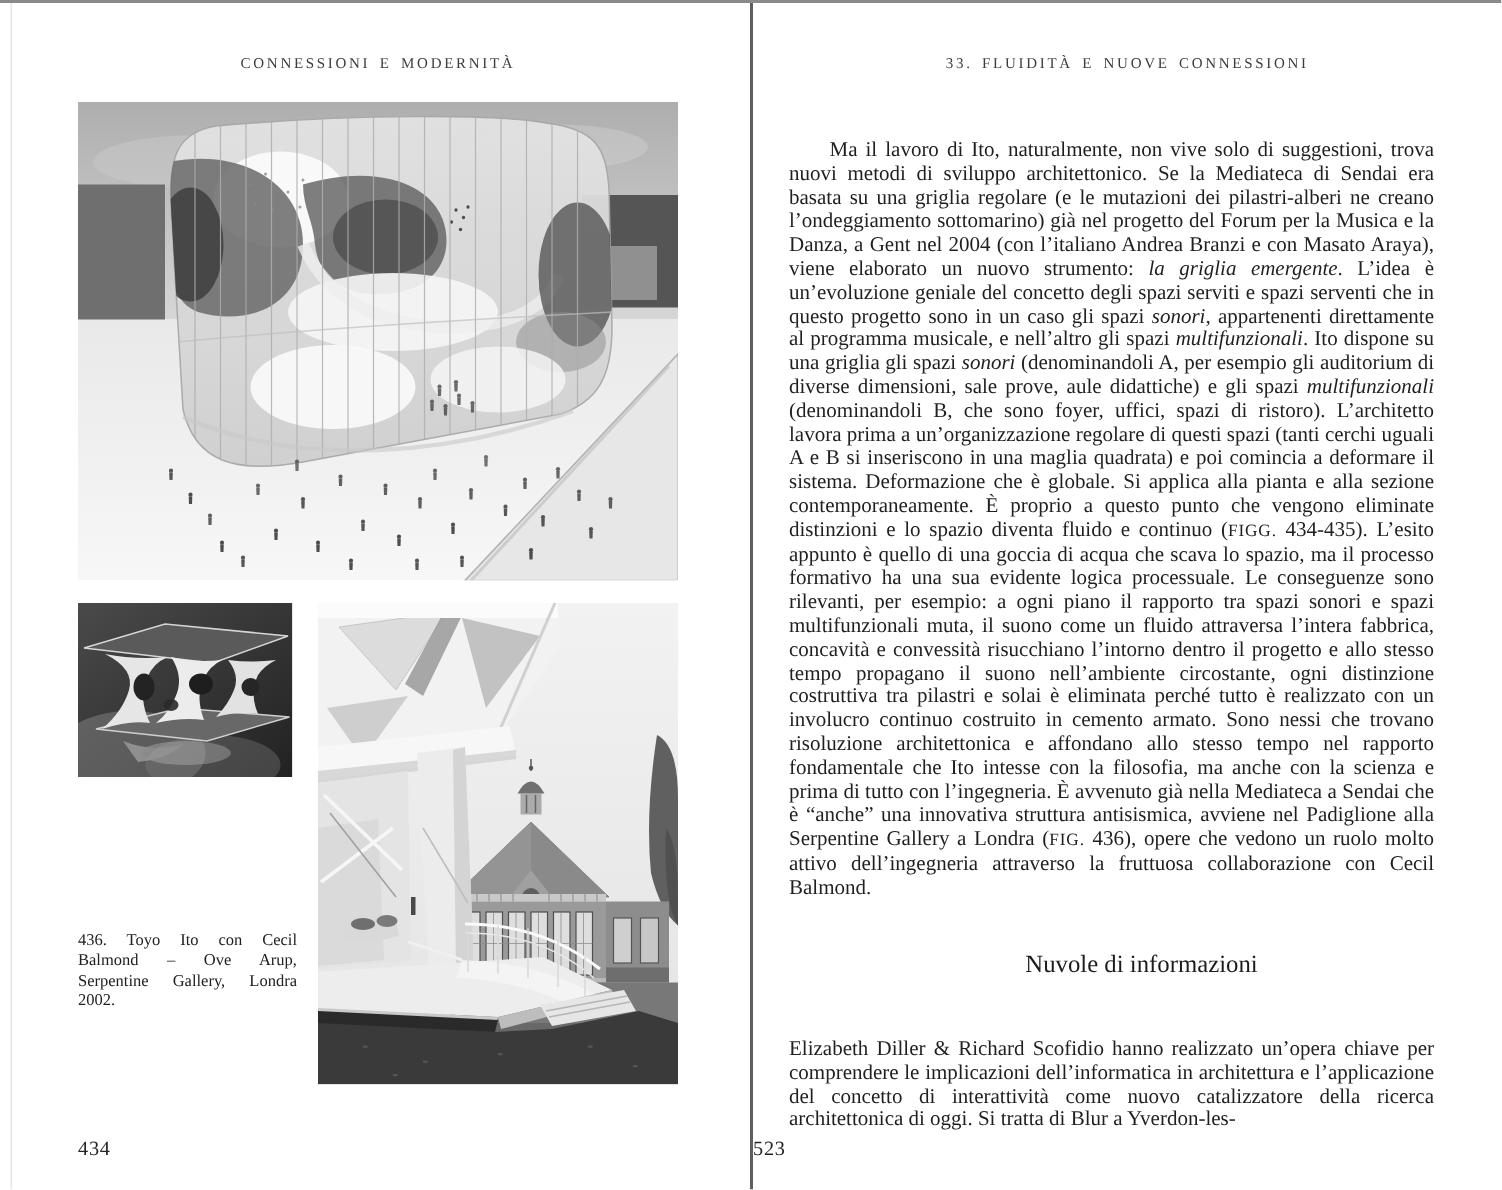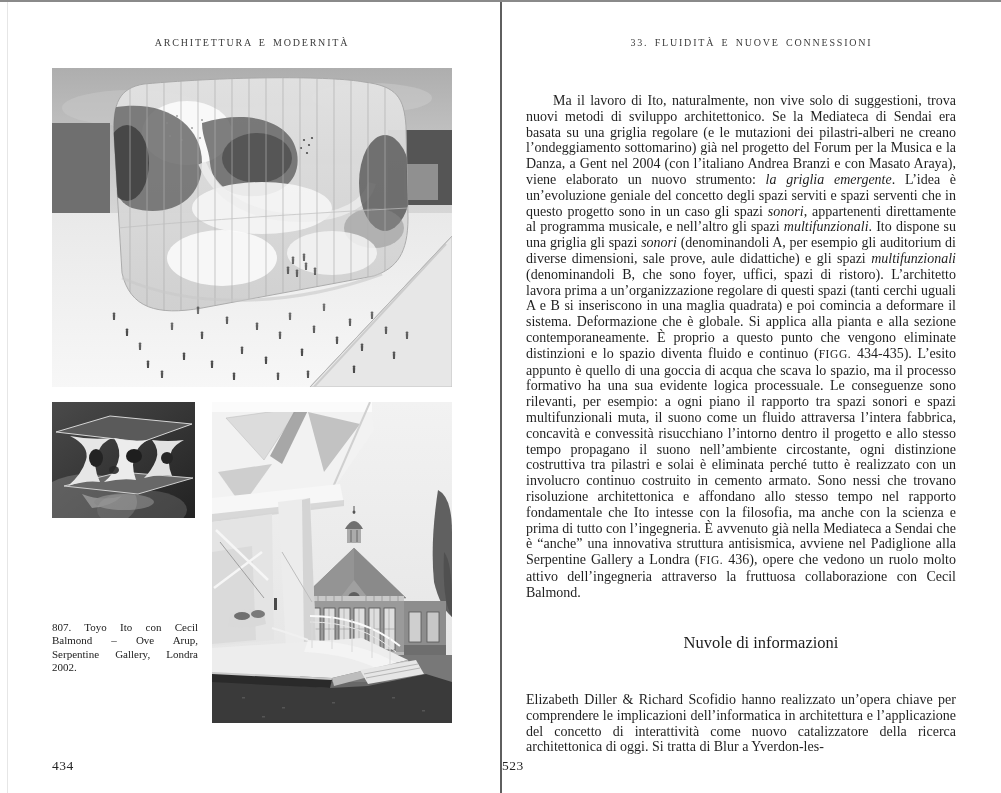--- a/index.html
+++ b/index.html
@@ -63,21 +63,21 @@
 </style>
 </head>
 <body>
 
 <div class="edge-top"></div>
 <div class="edge-left"></div>
 <div class="gutter"></div>
 
 <section class="page page-left">
 
-  <div class="running-head lp">ARCHITETTURA E MODERNITÀ</div>
+  <div class="running-head lp">CONNESSIONI E MODERNITÀ</div>
 
   <figure class="fig-forum">
     <svg viewBox="0 0 400 319" preserveAspectRatio="none">
       <defs>
         <linearGradient id="skyA" x1="0" y1="0" x2="0" y2="1">
           <stop offset="0" stop-color="#aeaeae"></stop>
             <stop offset="1" stop-color="#d6d6d6"></stop>
         </linearGradient>
         <linearGradient id="grdA" x1="0" y1="0" x2="0" y2="1">
           <stop offset="0" stop-color="#e9e9e9"></stop>
@@ -355,21 +355,21 @@
           <rect x="120" y="300" width="3" height="1.5"></rect>
             <rect x="180" y="295" width="3" height="1.5"></rect>
           <rect x="210" y="308" width="3" height="1.5"></rect>
             <rect x="50" y="314" width="3" height="1.5"></rect>
         </g>
       </g>
     </svg>
   </figure>
 
   <div class="captions">
-    <p>807. Toyo Ito con Cecil Balmond – Ove Arup, Serpentine Gallery, Londra 2002.</p>
+    <p>436. Toyo Ito con Cecil Balmond – Ove Arup, Serpentine Gallery, Londra 2002.</p>
   </div>
 
   <div class="page-number lp">434</div>
 </section>
 
 <section class="page page-right">
 
   <div class="running-head rp">33. FLUIDITÀ E NUOVE CONNESSIONI</div>
 
   <p class="body-para para-1"><span>Ma il lavoro di Ito, naturalmente, non vive solo di suggestioni, trova nuovi metodi di sviluppo architettonico. Se la Mediateca di Sendai era basata su una griglia regolare (e le mutazioni dei pilastri-alberi ne creano l’ondeggiamento sottomarino) già nel progetto del Forum per la Musica e la Danza, a Gent nel 2004 (con l’italiano Andrea Branzi e con Masato Araya), viene elaborato un nuovo strumento: </span><span class="it">la griglia emergente</span><span>. L’idea è un’evoluzione geniale del concetto degli spazi serviti e spazi serventi che in questo progetto sono in un caso gli spazi </span><span class="it">sonori</span><span>, appartenenti direttamente al programma musicale, e nell’altro gli spazi </span><span class="it">multifunzionali</span><span>. Ito dispone su una griglia gli spazi </span><span class="it">sonori</span><span> (denominandoli A, per esempio gli auditorium di diverse dimensioni, sale prove, aule didattiche) e gli spazi </span><span class="it">multifunzionali</span><span> (denominandoli B, che sono foyer, uffici, spazi di ristoro). L’architetto lavora prima a un’organizzazione regolare di questi spazi (tanti cerchi uguali A e B si inseriscono in una maglia quadrata) e poi comincia a deformare il sistema. Deformazione che è globale. Si applica alla pianta e alla sezione contemporaneamente. È proprio a questo punto che vengono eliminate distinzioni e lo spazio diventa fluido e continuo (</span><span class="sc">FIGG.</span><span> 434-435). L’esito appunto è quello di una goccia di acqua che scava lo spazio, ma il processo formativo ha una sua evidente logica processuale. Le conseguenze sono rilevanti, per esempio: a ogni piano il rapporto tra spazi sonori e spazi multifunzionali muta, il suono come un fluido attraversa l’intera fabbrica, concavità e convessità risucchiano l’intorno dentro il progetto e allo stesso tempo propagano il suono nell’ambiente circostante, ogni distinzione costruttiva tra pilastri e solai è eliminata perché tutto è realizzato con un involucro continuo costruito in cemento armato. Sono nessi che trovano risoluzione architettonica e affondano allo stesso tempo nel rapporto fondamentale che Ito intesse con la filosofia, ma anche con la scienza e prima di tutto con l’ingegneria. È avvenuto già nella Mediateca a Sendai che è “anche” una innovativa struttura antisismica, avviene nel Padiglione alla Serpentine Gallery a Londra (</span><span class="sc">FIG.</span><span> 436), opere che vedono un ruolo molto attivo dell’ingegneria attraverso la fruttuosa collaborazione con Cecil Balmond.</span></p>

